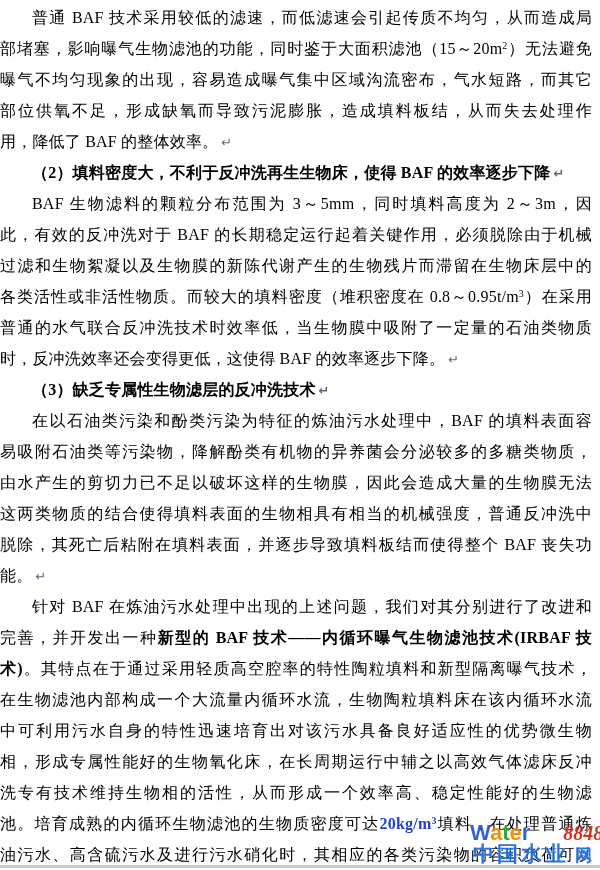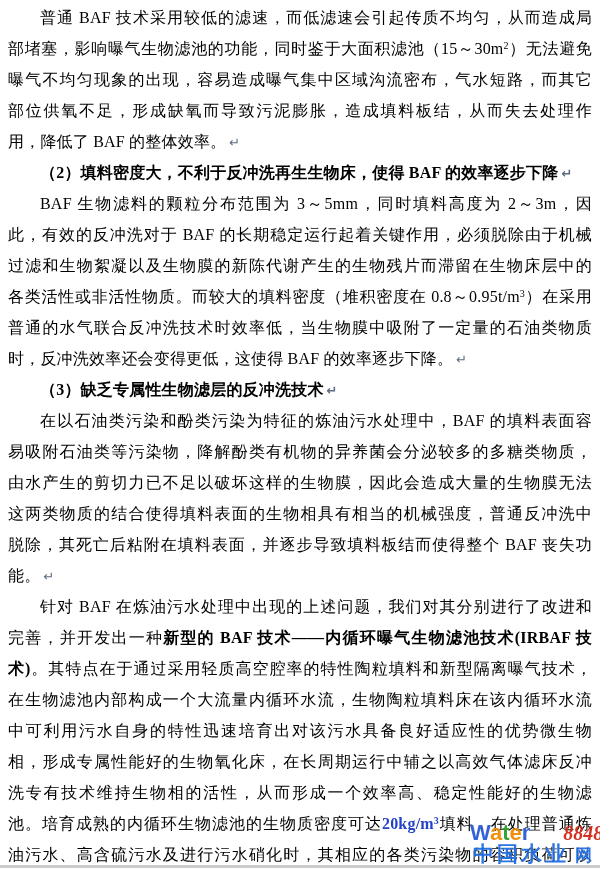--- a/index.html
+++ b/index.html
@@ -10,21 +10,21 @@
     overflow:hidden;
   }
   #page {
     position:relative;
     width:600px; height:870px;
     background:#ffffff;
     overflow:hidden;
   }
   #doc {
     position:absolute;
-    left:8px; right:8px; top:2px;
+    left:0; right:8px; top:2px;
     color:#000;
   }
   .line {
     height:31px;
     line-height:31px;
     font-size:16px;
     overflow:hidden;
     white-space:normal;
     letter-spacing:0.2px;
   }
@@ -100,21 +100,21 @@
     background:#cbcbcb;
     z-index:6;
   }
 </style>
 </head>
 <body>
 
 <div id="page">
   <div id="doc">
       <div class="line just indent"><span class="seg">普通 BAF 技术采用较低的滤速，而低滤速会引起传质不均匀，从而造成局</span></div>
-      <div class="line just"><span class="seg">部堵塞，影响曝气生物滤池的功能，同时鉴于大面积滤池（15～30m</span><sup class="seg">2</sup><span class="seg">）无法避免</span></div>
+      <div class="line just"><span class="seg">部堵塞，影响曝气生物滤池的功能，同时鉴于大面积滤池（15～20m</span><sup class="seg">2</sup><span class="seg">）无法避免</span></div>
       <div class="line just"><span class="seg">曝气不均匀现象的出现，容易造成曝气集中区域沟流密布，气水短路，而其它</span></div>
       <div class="line just"><span class="seg">部位供氧不足，形成缺氧而导致污泥膨胀，造成填料板结，从而失去处理作</span></div>
       <div class="line"><span class="seg">用，降低了 BAF 的整体效率。</span><span class="pmark">↵</span></div>
       <div class="line indent hbold"><span class="seg">（2）填料密度大，不利于反冲洗再生生物床，使得 BAF 的效率逐步下降</span><span class="pmark">↵</span></div>
       <div class="line just indent"><span class="seg">BAF 生物滤料的颗粒分布范围为 3～5mm，同时填料高度为 2～3m，因</span></div>
       <div class="line just"><span class="seg">此，有效的反冲洗对于 BAF 的长期稳定运行起着关键作用，必须脱除由于机械</span></div>
       <div class="line just"><span class="seg">过滤和生物絮凝以及生物膜的新陈代谢产生的生物残片而滞留在生物床层中的</span></div>
       <div class="line just"><span class="seg">各类活性或非活性物质。而较大的填料密度（堆积密度在 0.8～0.95t/m</span><sup class="seg">3</sup><span class="seg">）在采用</span></div>
       <div class="line just"><span class="seg">普通的水气联合反冲洗技术时效率低，当生物膜中吸附了一定量的石油类物质</span></div>
       <div class="line"><span class="seg">时，反冲洗效率还会变得更低，这使得 BAF 的效率逐步下降。</span><span class="pmark">↵</span></div>

